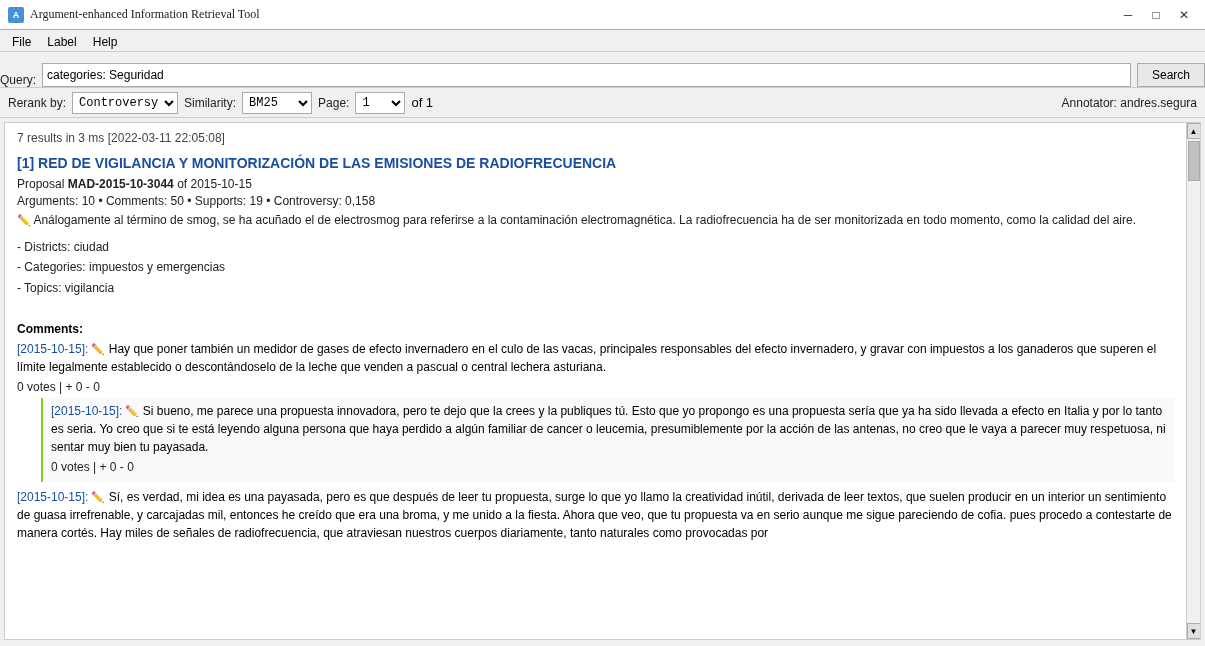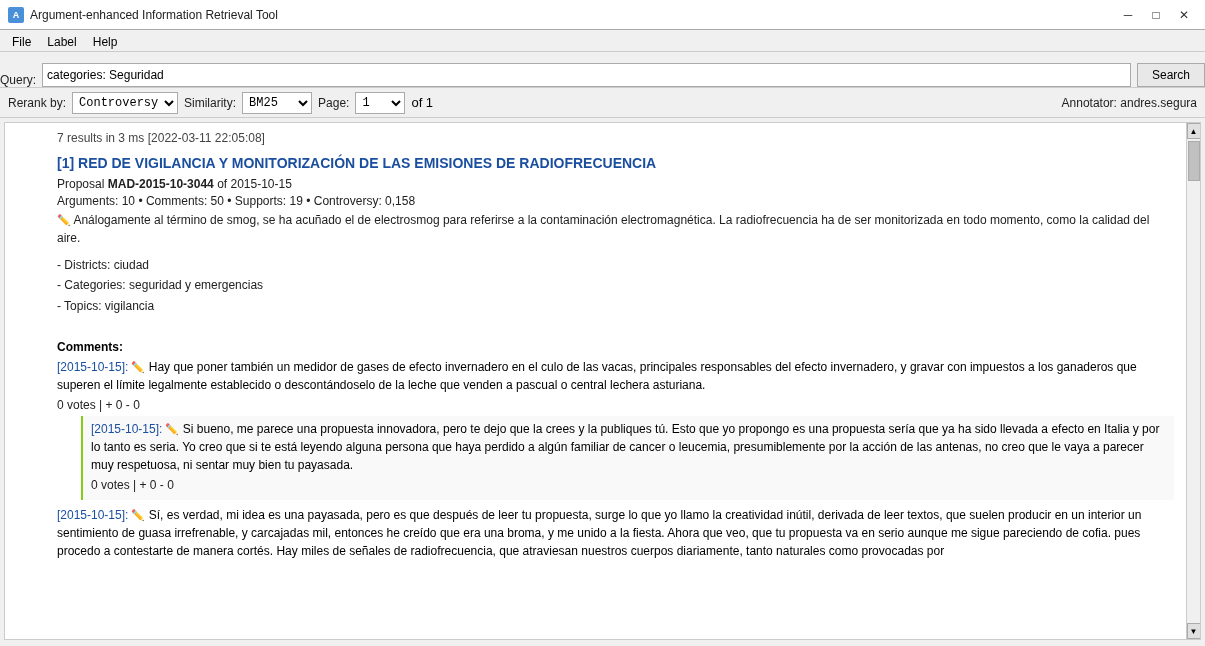--- a/index.html
+++ b/index.html
@@ -29,20 +29,21 @@
       margin-right: 6px;
       background: #4a90d9;
       border-radius: 2px;
       display: flex; align-items: center; justify-content: center;
       font-size: 10px; color: white;
     }
     .title-bar-text {
       font-size: 12px;
       color: #222;
       flex: 1;
+      font-family: Liberation Serif, serif;
     }
     .title-bar-buttons {
       display: flex;
       gap: 2px;
     }
     .title-bar-btn {
       width: 26px;
       height: 20px;
       border: none;
       background: transparent;
@@ -131,21 +132,20 @@
 
     
     .main-content {
       background: #fff;
       margin: 4px;
       border: 1px solid #ccc;
       height: calc(646px - 30px - 22px - 36px - 30px - 8px - 2px);
       overflow: hidden;
       position: relative;
       display: flex;
-      padding-left: 40px;
     }
     .scroll-area {
       flex: 1;
       overflow-y: auto;
       padding: 8px 12px;
     }
     .scrollbar-stub {
       width: 14px;
       background: #f0f0f0;
       border-left: 1px solid #ccc;
@@ -322,21 +322,21 @@
 
       <div class="result-abstract">
         <span style="font-size:11px; color:#555;">✏️</span>
         <span>Análogamente al término de smog, se ha acuñado el de electrosmog para referirse a la contaminación electromagnética. La radiofrecuencia ha de ser monitorizada en todo momento, como la calidad del aire.</span>
       </div>
 
       <div class="result-details">
         <span>- Districts:</span>
         <span>ciudad</span><br>
         <span>- Categories:</span>
-        <span>seguridad y emergencias</span><br>
+        <span>impuestos y emergencias</span><br>
         <span>- Topics:</span>
         <span>vigilancia</span>
       </div>
 
 
       <div class="comments-section">
         <div class="comments-label">Comments:</div>
 
         <div class="comment-block">
           <span class="comment-date">[2015-10-15]:</span>

